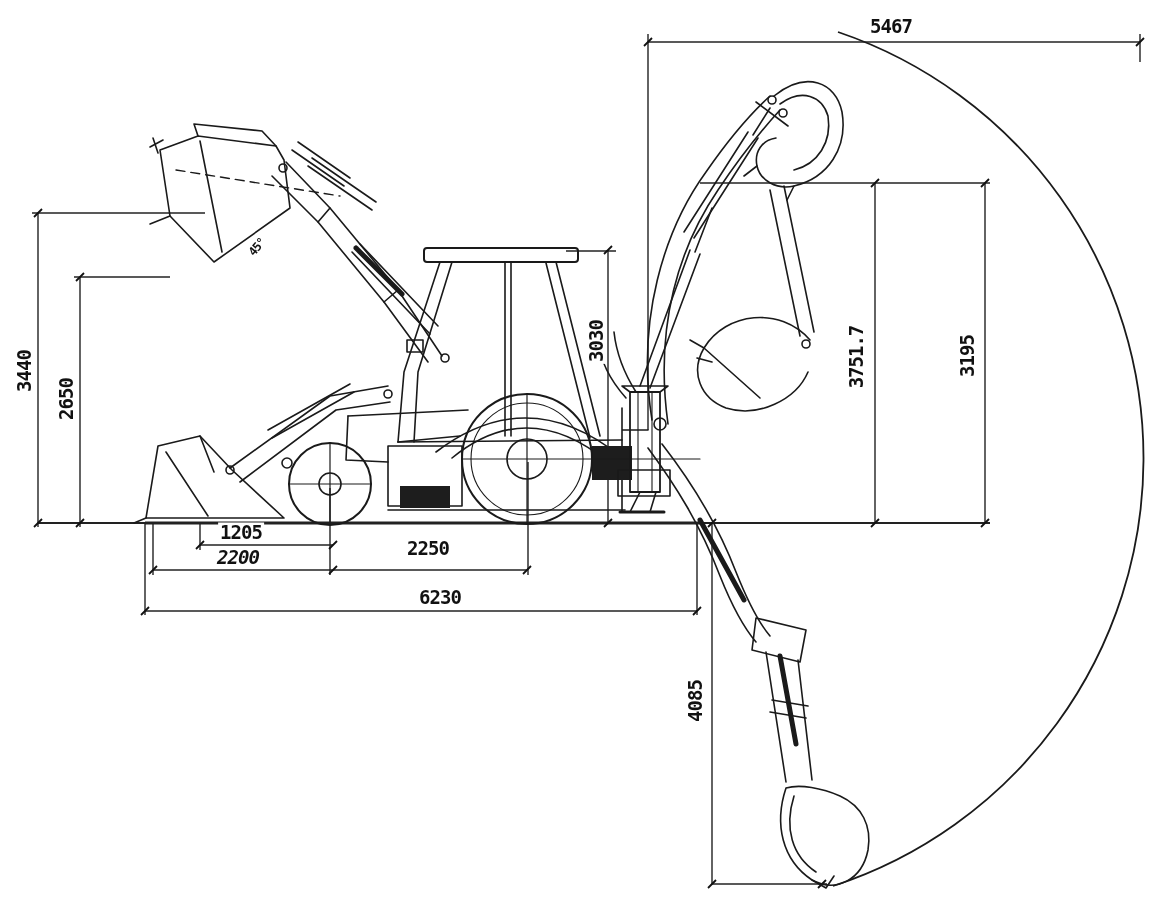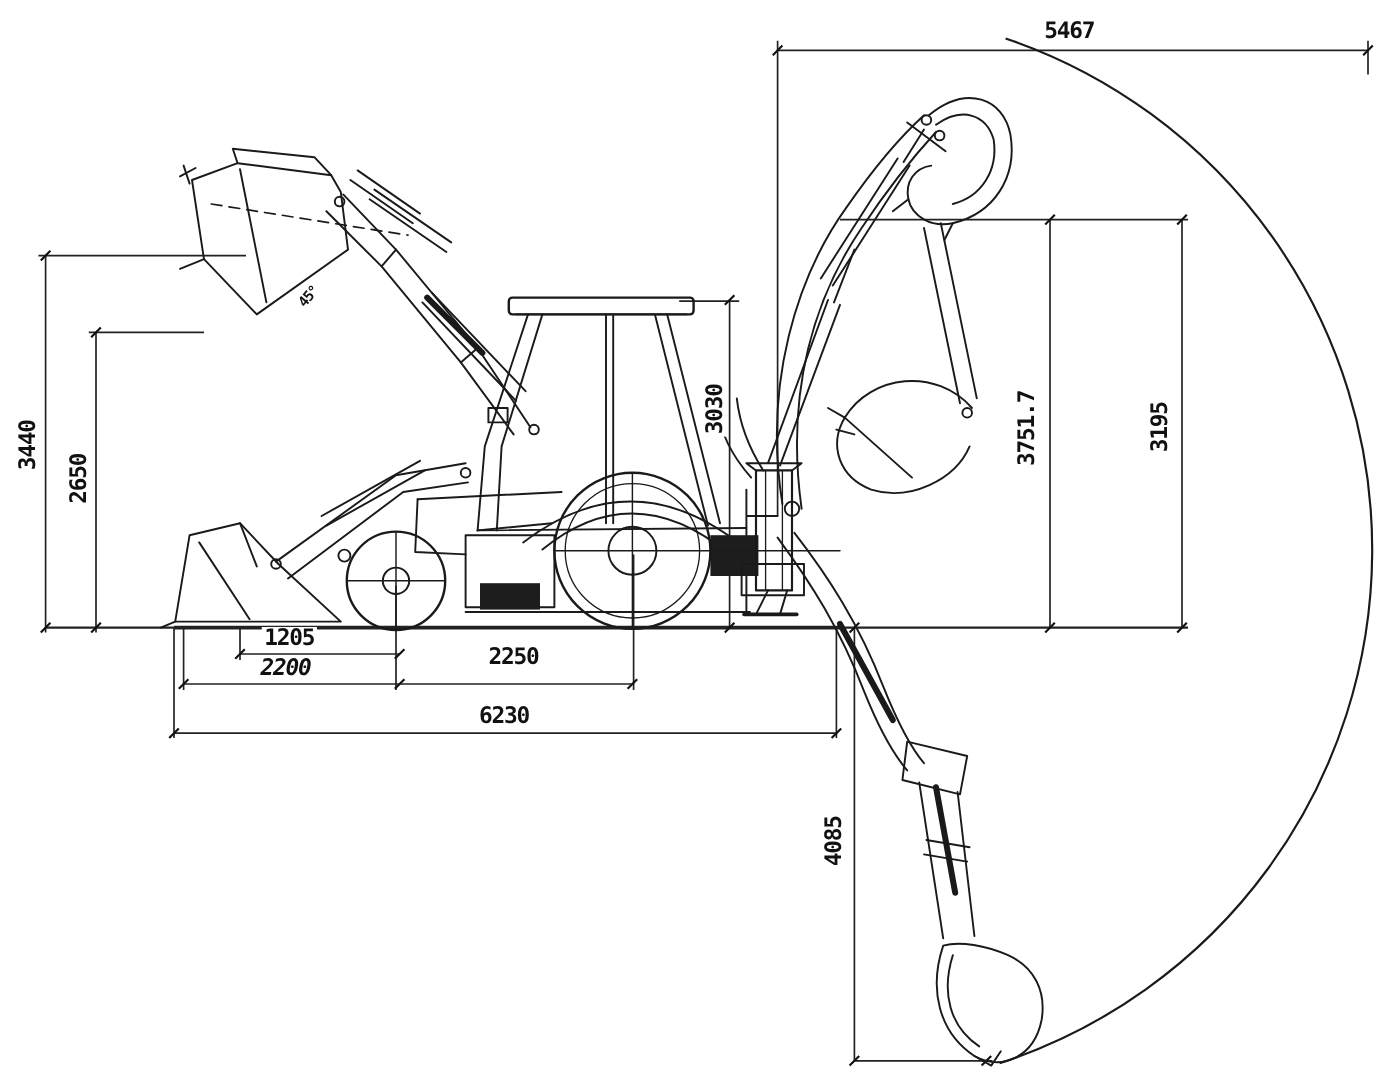--- a/index.html
+++ b/index.html
@@ -212,16 +212,16 @@
   <div class="dim-label vert" style="left:856px;top:357px;">3751.7</div>
 
   <div class="dim-label vert" style="left:967px;top:356px;">3195</div>
 
   <div class="dim-label" style="left:241px;top:532px;">1205</div>
 
   <div class="dim-label" style="left:238px;top:557px;font-style:italic;">2200</div>
 
   <div class="dim-label" style="left:428px;top:548px;">2250</div>
 
-  <div class="dim-label" style="left:420px;top:597px;">6230</div>
+  <div class="dim-label" style="left:440px;top:597px;">6230</div>
 
   <div class="dim-label vert" style="left:695px;top:701px;">4085</div>
 </div>
 
 </body></html>

